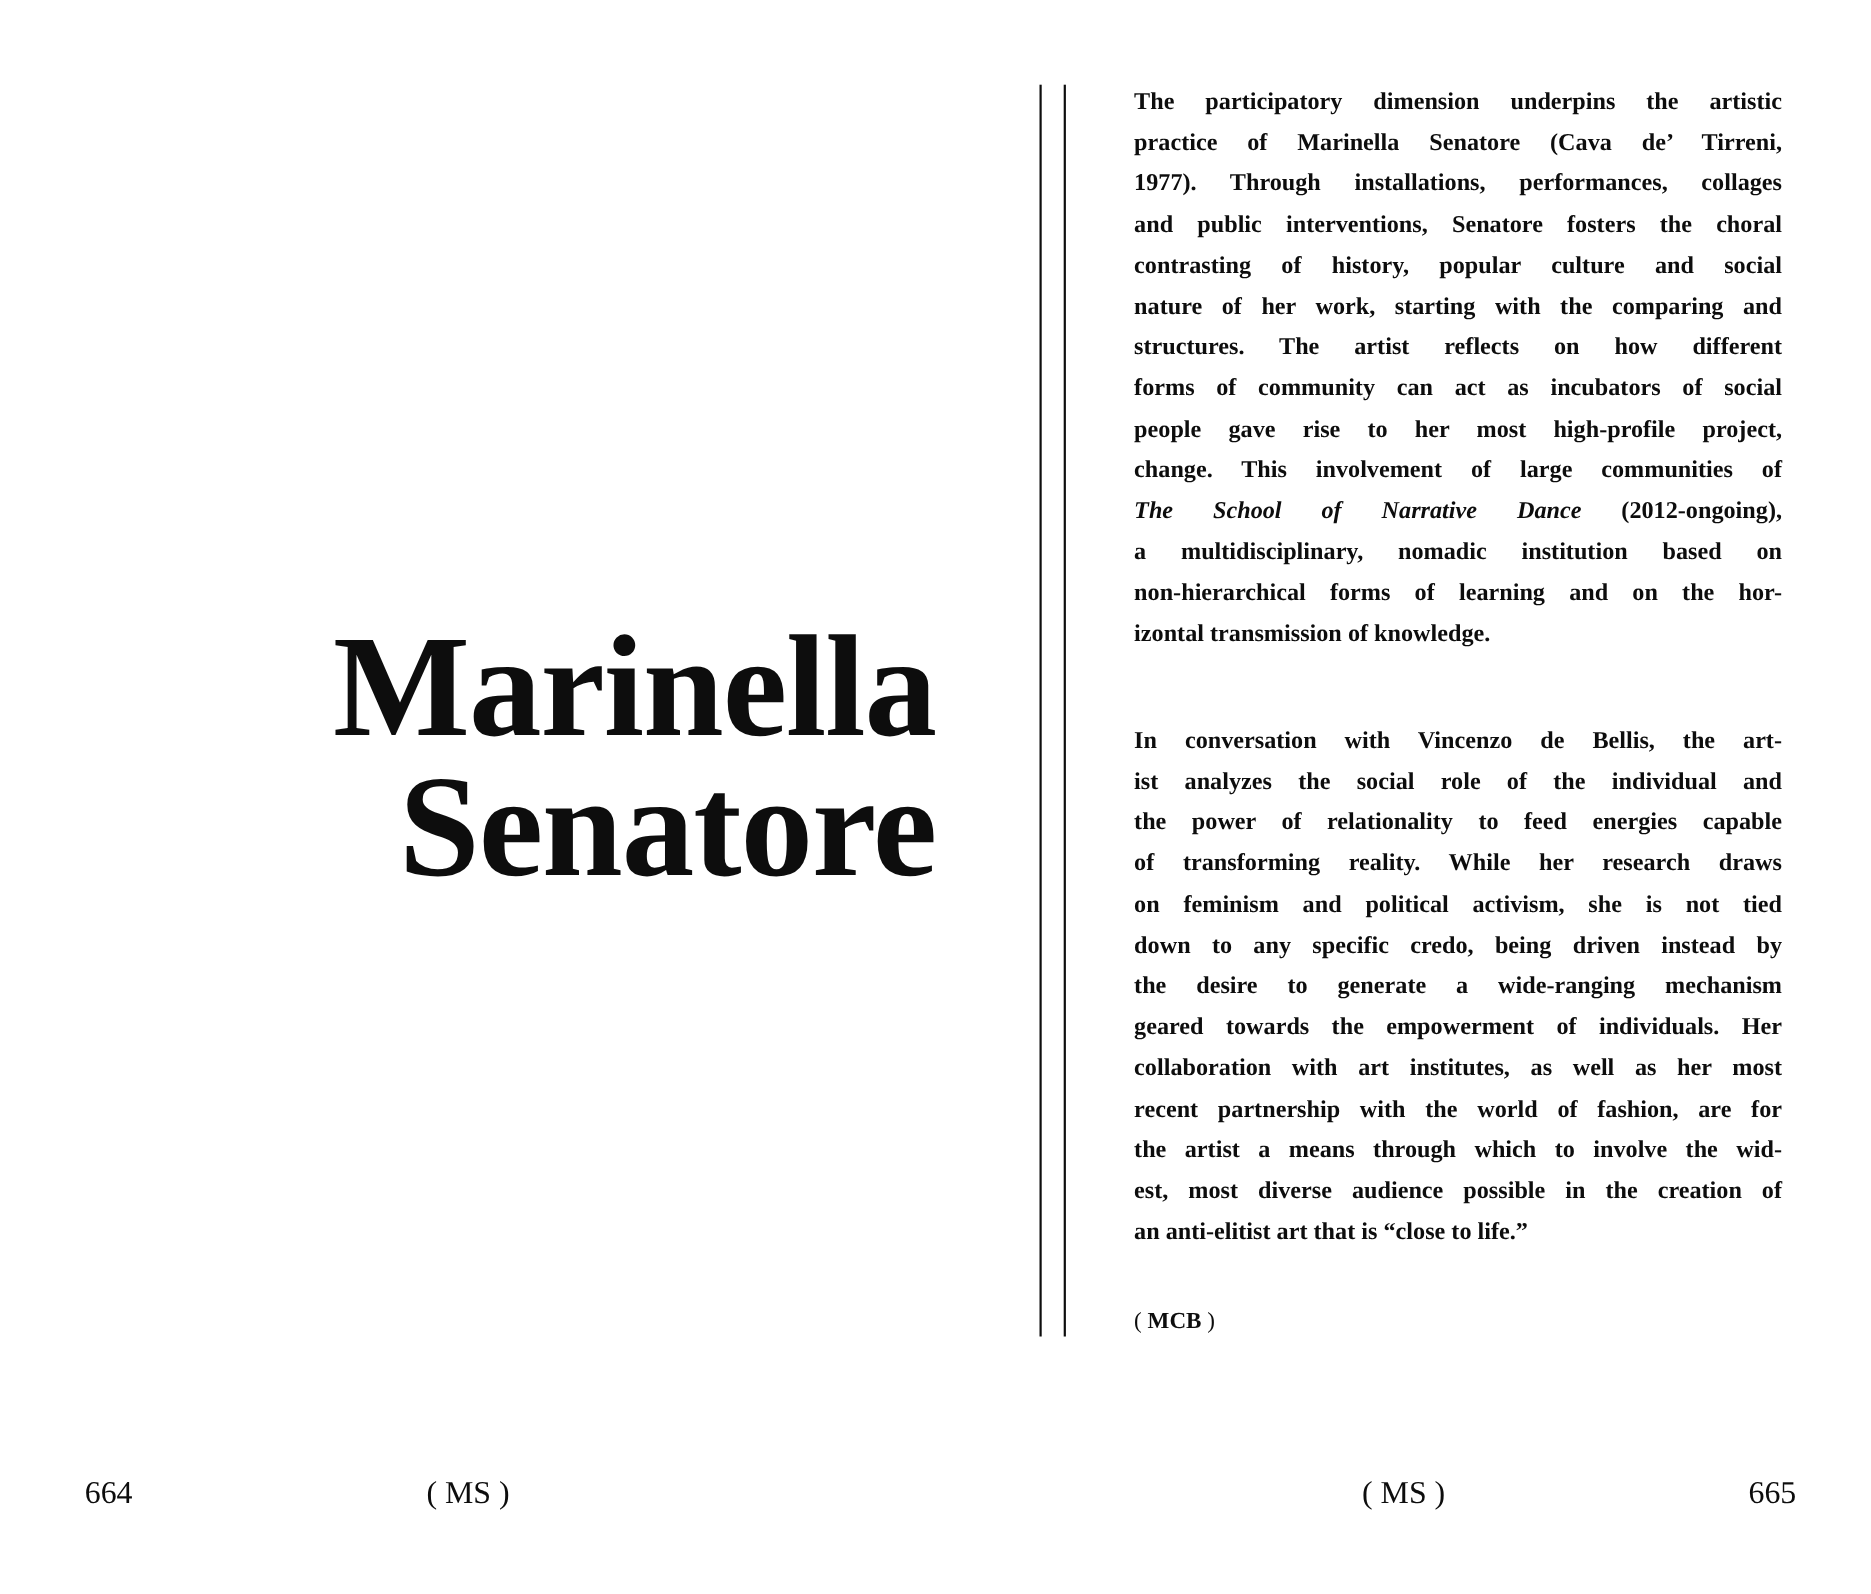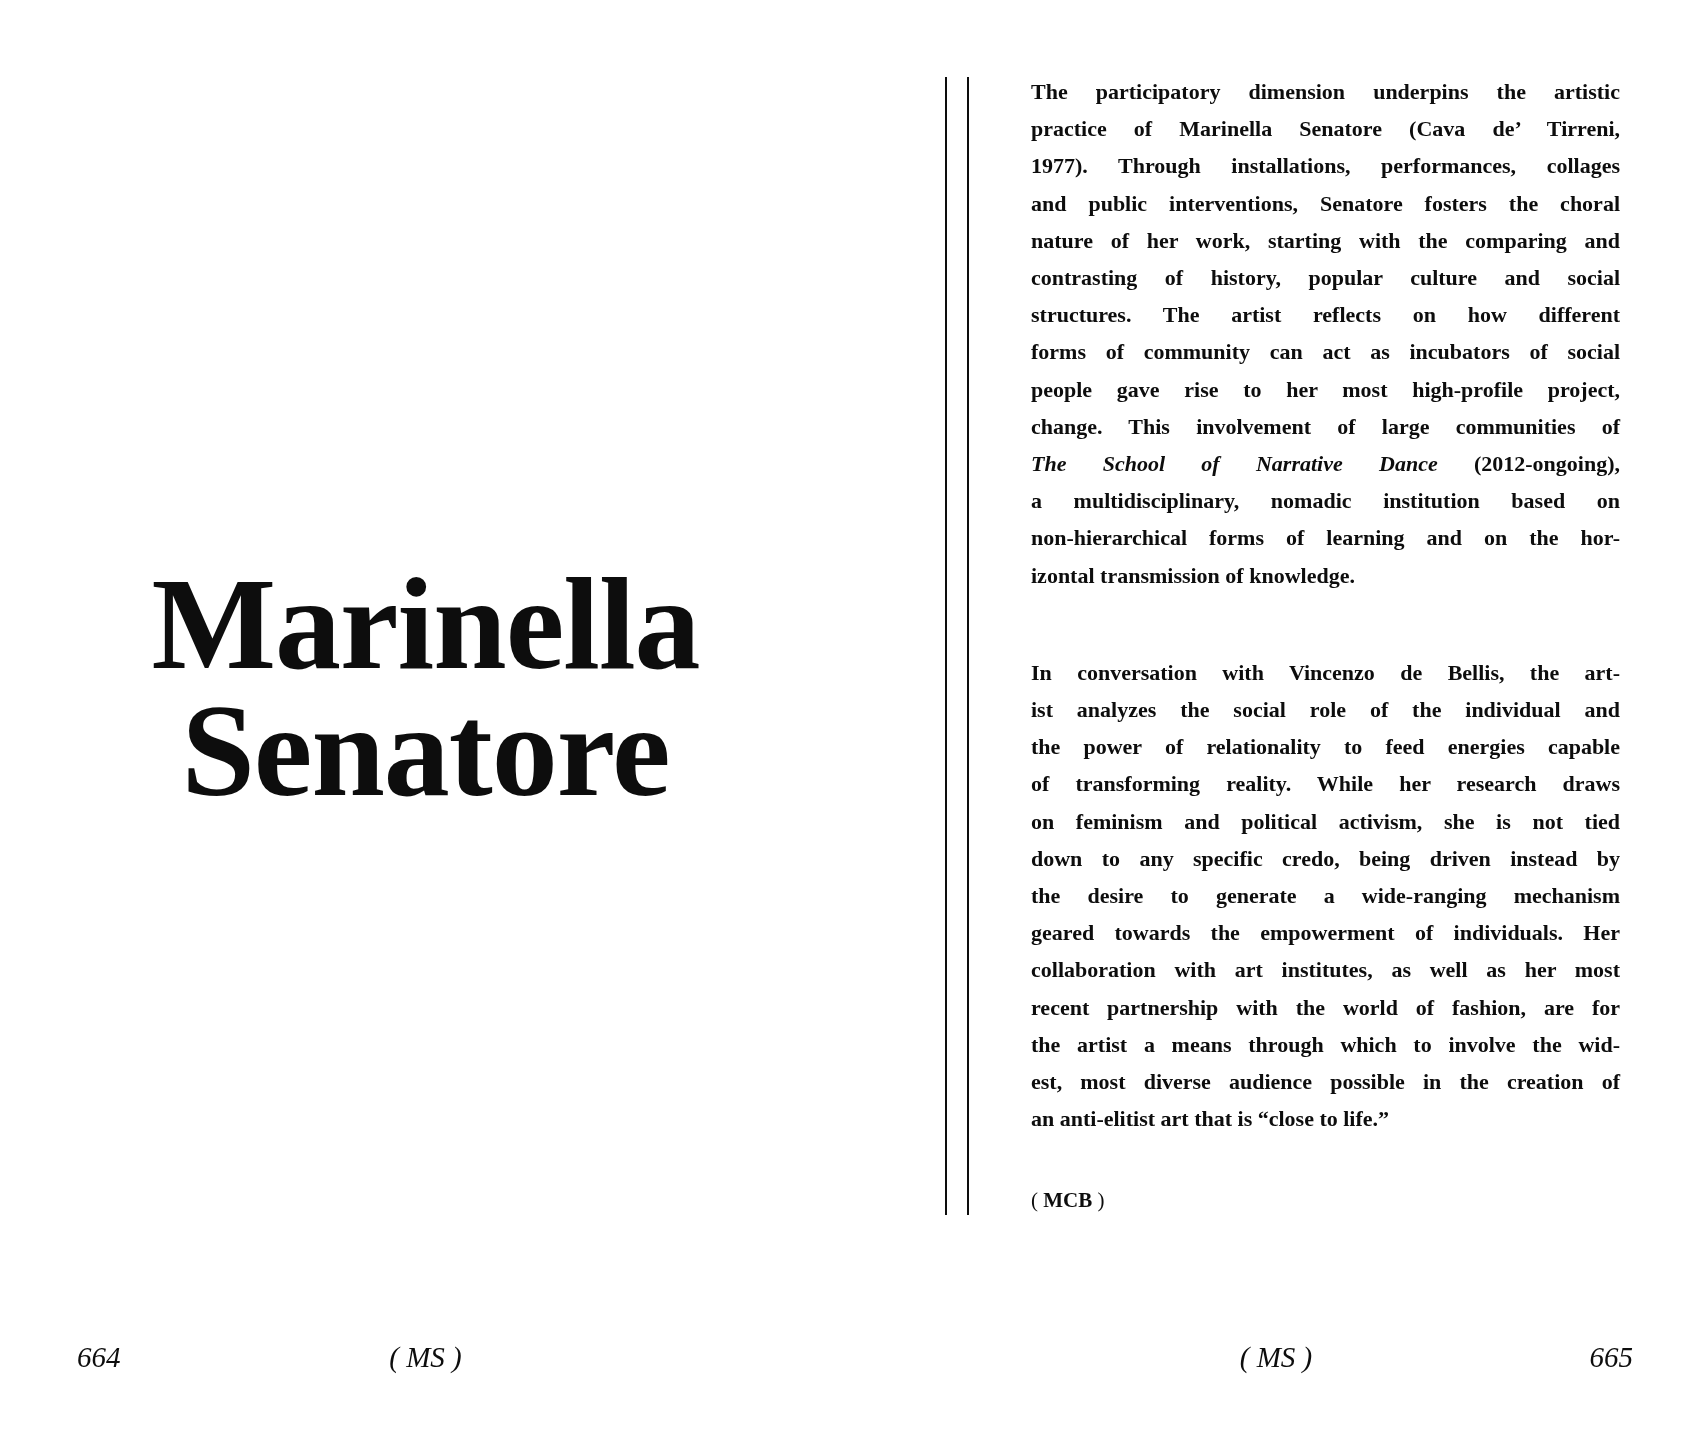--- a/index.html
+++ b/index.html
@@ -9,21 +9,21 @@
     background:#ffffff;
     font-family:"Liberation Serif", serif;
     color:#0d0d0d;
     overflow:hidden;
   }
   
   .title{
     position:absolute;
     left:0; top:560px; width:851px;
     margin:0;
-    text-align:center;
+    text-align:right;
     font-weight:bold;
     font-size:132px;
     line-height:127px;
     letter-spacing:-1px;
     color:#0d0d0d;
   }
   .title .title-line{display:block;}
   
   .vrule{
     position:absolute;
@@ -61,21 +61,20 @@
   }
   .sig .sig-name{font-weight:bold;}
   
   .footer-item{
     position:absolute;
     top:1341px;
     font-size:29px;
     line-height:32px;
     font-weight:normal;
     color:#0d0d0d;
-    font-style:italic;
   }
   .fn-left{left:77px;}
   .fc-left{left:0;width:851px;text-align:center;}
   .fc-right{left:851px;width:850px;text-align:center;}
   .fn-right{right:68px;}
 </style>
 </head>
 <body>
 
 <div class="spread">
@@ -90,22 +89,22 @@
 
   <div class="vrule outer"></div>
   <div class="vrule inner"></div>
 
   <div class="body-col">
     <div class="para">
       <div class="line">The participatory dimension underpins the artistic</div>
       <div class="line">practice of Marinella Senatore (Cava de’ Tirreni,</div>
       <div class="line">1977). Through installations, performances, collages</div>
       <div class="line">and public interventions, Senatore fosters the choral</div>
+      <div class="line">contrasting of history, popular culture and social</div>
       <div class="line">nature of her work, starting with the comparing and</div>
-      <div class="line">contrasting of history, popular culture and social</div>
       <div class="line">structures. The artist reflects on how different</div>
       <div class="line">forms of community can act as incubators of social</div>
       <div class="line">people gave rise to her most high-profile project,</div>
       <div class="line">change. This involvement of large communities of</div>
       <div class="line"><span class="it">The School of Narrative Dance</span><span> (2012-ongoing),</span></div>
       <div class="line">a multidisciplinary, nomadic institution based on</div>
       <div class="line">non-hierarchical forms of learning and on the hor-</div>
       <div class="line last">izontal transmission of knowledge.</div>
     </div>
 

